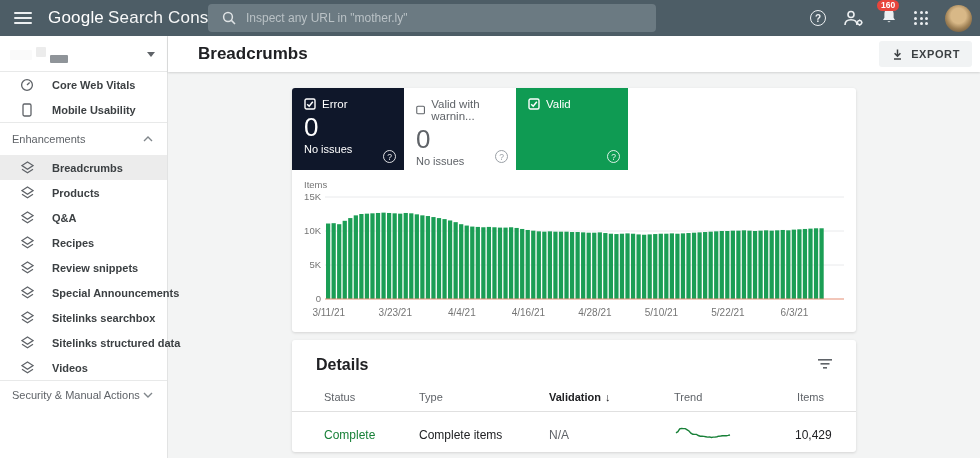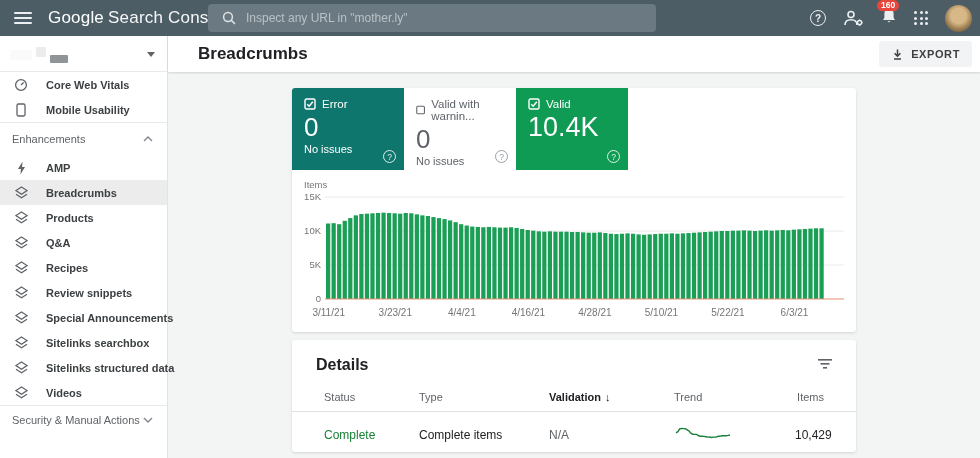--- a/index.html
+++ b/index.html
@@ -39,21 +39,21 @@
 
   
   .property { height:36px; position:relative; border-bottom:1px solid #e8e9e9; }
   .redact { position:absolute; border-radius:1px; }
   .r1 { left:10px; top:14px; width:22px; height:10px; background:#fafafa; }
   .r2 { left:36px; top:11px; width:10px; height:10px; background:#ececec; }
   .r3 { left:50px; top:19px; width:18px; height:8px;  background:#8f9499; }
   .caret-down { position:absolute; right:12px; top:16px; width:0; height:0;
                 border-left:4px solid transparent; border-right:4px solid transparent;
                 border-top:5px solid #5f6368; }
-  .side-item { height:25px; display:flex; align-items:center; padding-left:14px; cursor:pointer; }
+  .side-item { height:25px; display:flex; align-items:center; padding-left:20px; cursor:pointer; }
   .side-item .ic { width:14px; display:flex; justify-content:center; flex:none; }
   .side-item .lbl { margin-left:18px; font-size:11px; font-weight:bold; color:#3c4043; white-space:nowrap; }
   .side-item.active { background:#ececec; }
   .side-divider { border-top:1px solid #e8e9e9; }
   .section-head { height:32px; display:flex; align-items:center; padding:0 14px 0 12px;
                   font-size:11px; color:#5f6368; cursor:pointer; }
   .section-head .sh-label { flex:1; white-space:nowrap; }
   .security-head { height:28px; border-top:1px solid #e8e9e9; }
 
   
@@ -72,21 +72,21 @@
   .chart-panel { height:244px; position:relative; }
 
   .cards { display:flex; height:82px; }
   .card { width:112px; padding:10px 12px; position:relative; flex:none; }
   .card .c-label { display:flex; align-items:center; gap:6px; font-size:11.5px; }
   .card .c-value { font-size:26px; font-weight:400; margin-top:3px; line-height:28px; }
   .card .c-sub { font-size:11px; margin-top:2px; }
   .card .c-help { position:absolute; right:8px; bottom:7px; width:13px; height:13px;
                   border-radius:50%; font-size:8.5px; display:flex; align-items:center;
                   justify-content:center; }
-  .card-error { background:#0f766e; color:#fff; border-top-left-radius:3px; }
+  .card-error { background:#0f172a; color:#fff; border-top-left-radius:3px; }
   .card-error .c-help { border:1.2px solid rgba(255,255,255,.85); color:rgba(255,255,255,.9); }
   .card-warning { background:#fff; color:#5f6368; }
   .card-warning .c-help { border:1.2px solid #9aa0a6; color:#9aa0a6; }
   .card-valid { background:#0f9b53; color:#fff; }
   .card-valid .c-value { font-size:27px; }
   .card-valid .c-help { border:1.2px solid rgba(255,255,255,.85); color:rgba(255,255,255,.9); }
 
   .chart-svg { position:absolute; left:0; top:82px; }
 
   
@@ -186,28 +186,20 @@
         </div>
       </nav>
     <div class="side-divider"></div>
     <div class="section-head">
       <span class="sh-label">Enhancements</span>
       <svg width="10" height="6" viewBox="0 0 10 6">
           <polyline points="1,5 5,1 9,5" fill="none" stroke="#80868b" stroke-width="1.4"></polyline>
         </svg>
     </div>
     <nav id="side-enh">
-        <div class="side-item">
-          <span class="ic">
-            <svg width="9" height="14" viewBox="0 0 9 14">
-              <polygon points="5.6,0.5 1,8 4,8 3.4,13.5 8,6 5,6" fill="#5f6368"></polygon>
-            </svg>
-          </span>
-          <span class="lbl">AMP</span>
-        </div>
         <div class="side-item active">
           <span class="ic">
             <svg width="13" height="14" viewBox="0 0 13 14">
               <path d="M6.5 1 L12 4.6 6.5 8.2 1 4.6 Z" fill="none" stroke="#5f6368" stroke-width="1.2"></path>
               <polyline points="1,8.2 6.5,11.8 12,8.2" fill="none" stroke="#5f6368" stroke-width="1.2"></polyline>
             </svg>
           </span>
           <span class="lbl">Breadcrumbs</span>
         </div>
         <div class="side-item">
@@ -331,21 +323,20 @@
             <div class="c-help">?</div>
           </div>
           <div class="card card-valid">
             <div class="c-label">
               <svg width="12" height="12" viewBox="0 0 12 12">
                   <rect x="1" y="1" width="10" height="10" rx="1.5" fill="none" stroke="#fff" stroke-width="1.4"></rect>
                   <polyline points="3.2,6.2 5.2,8.2 8.8,3.8" fill="none" stroke="#fff" stroke-width="1.5"></polyline>
                 </svg>
               <span>Valid</span>
             </div>
-            <div class="c-value">10.4K</div>
             <div class="c-help">?</div>
           </div>
         </div>
         <svg id="chart" class="chart-svg" width="564" height="162" viewBox="0 0 564 162">
             <line x1="33" y1="27" x2="552" y2="27" stroke="#e9eaec" stroke-width="1"></line>
             <line x1="33" y1="61" x2="552" y2="61" stroke="#e9eaec" stroke-width="1"></line>
             <line x1="33" y1="95" x2="552" y2="95" stroke="#e9eaec" stroke-width="1"></line>
             <rect x="34.00" y="53.52" width="4.24" height="75.48" fill="#1b9e55"></rect>
             <rect x="39.54" y="53.18" width="4.24" height="75.82" fill="#1b9e55"></rect>
             <rect x="45.09" y="54.20" width="4.24" height="74.80" fill="#1b9e55"></rect>

